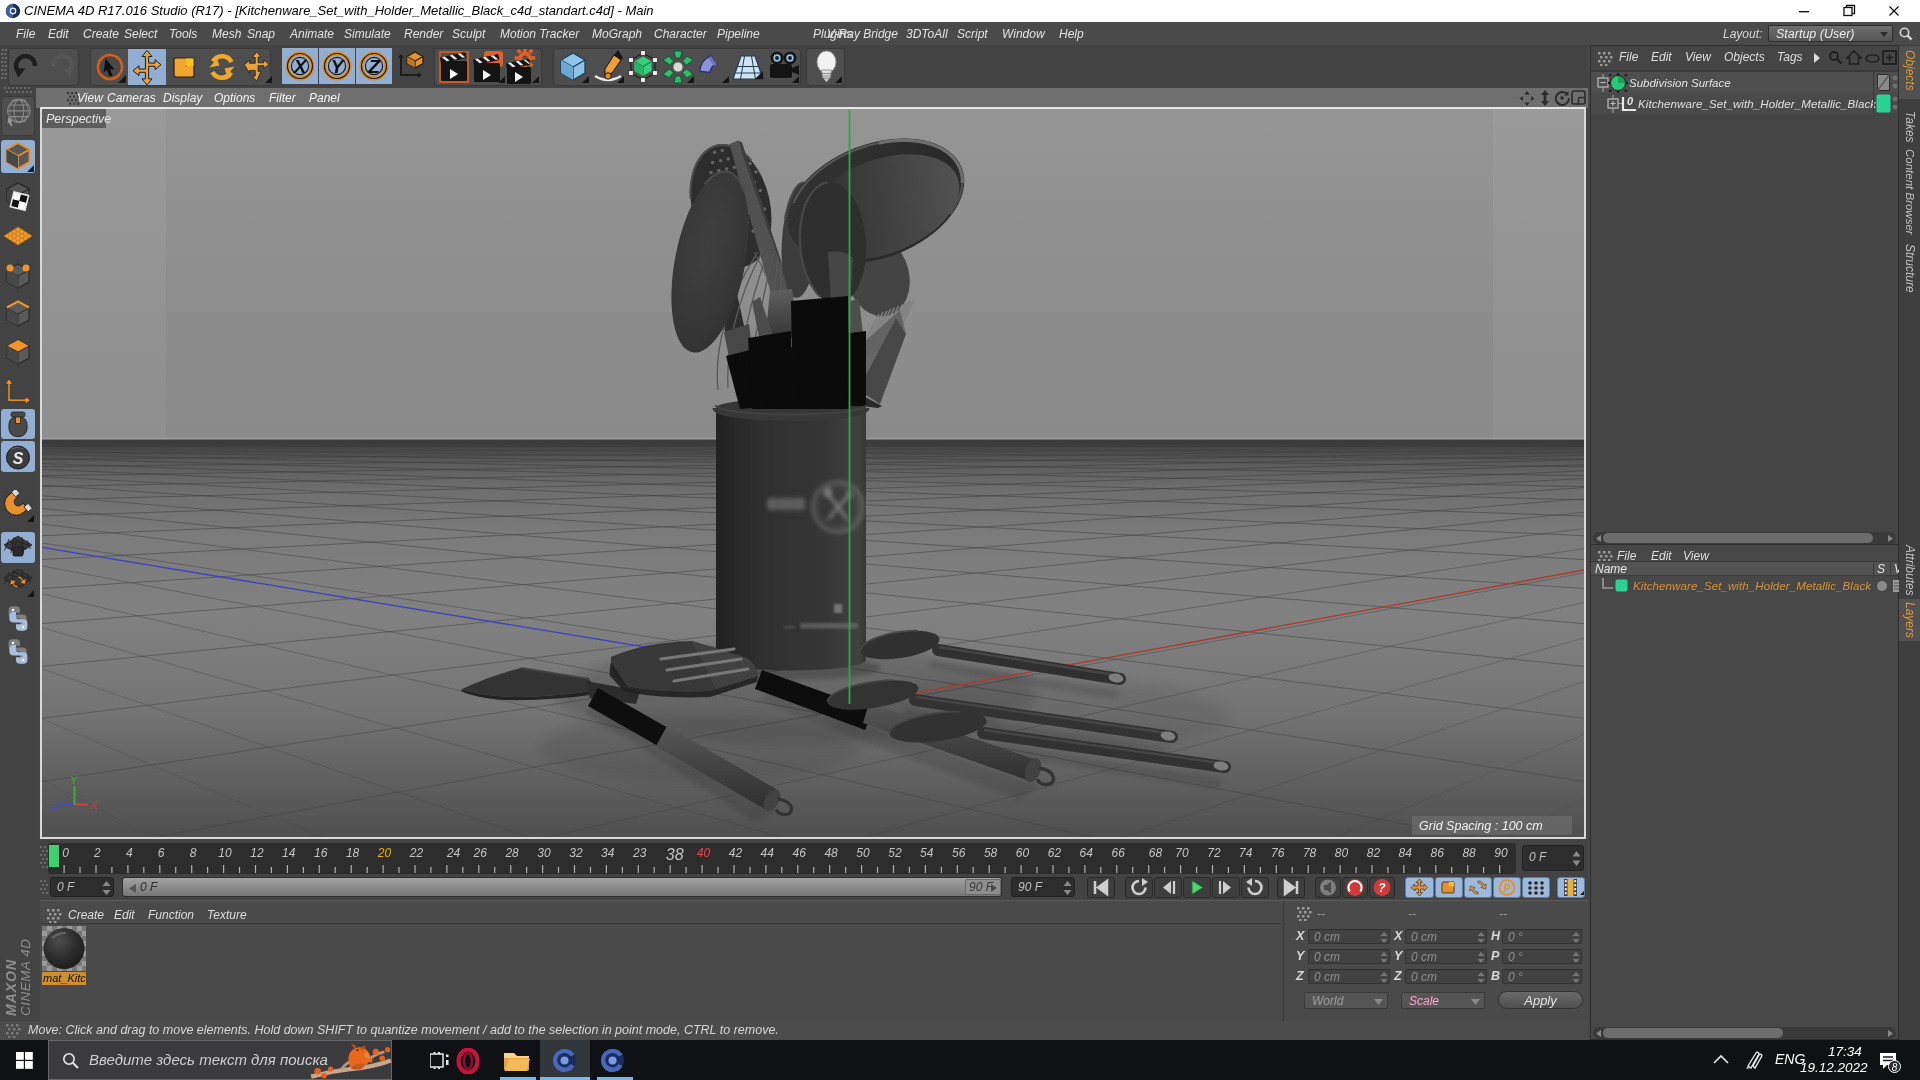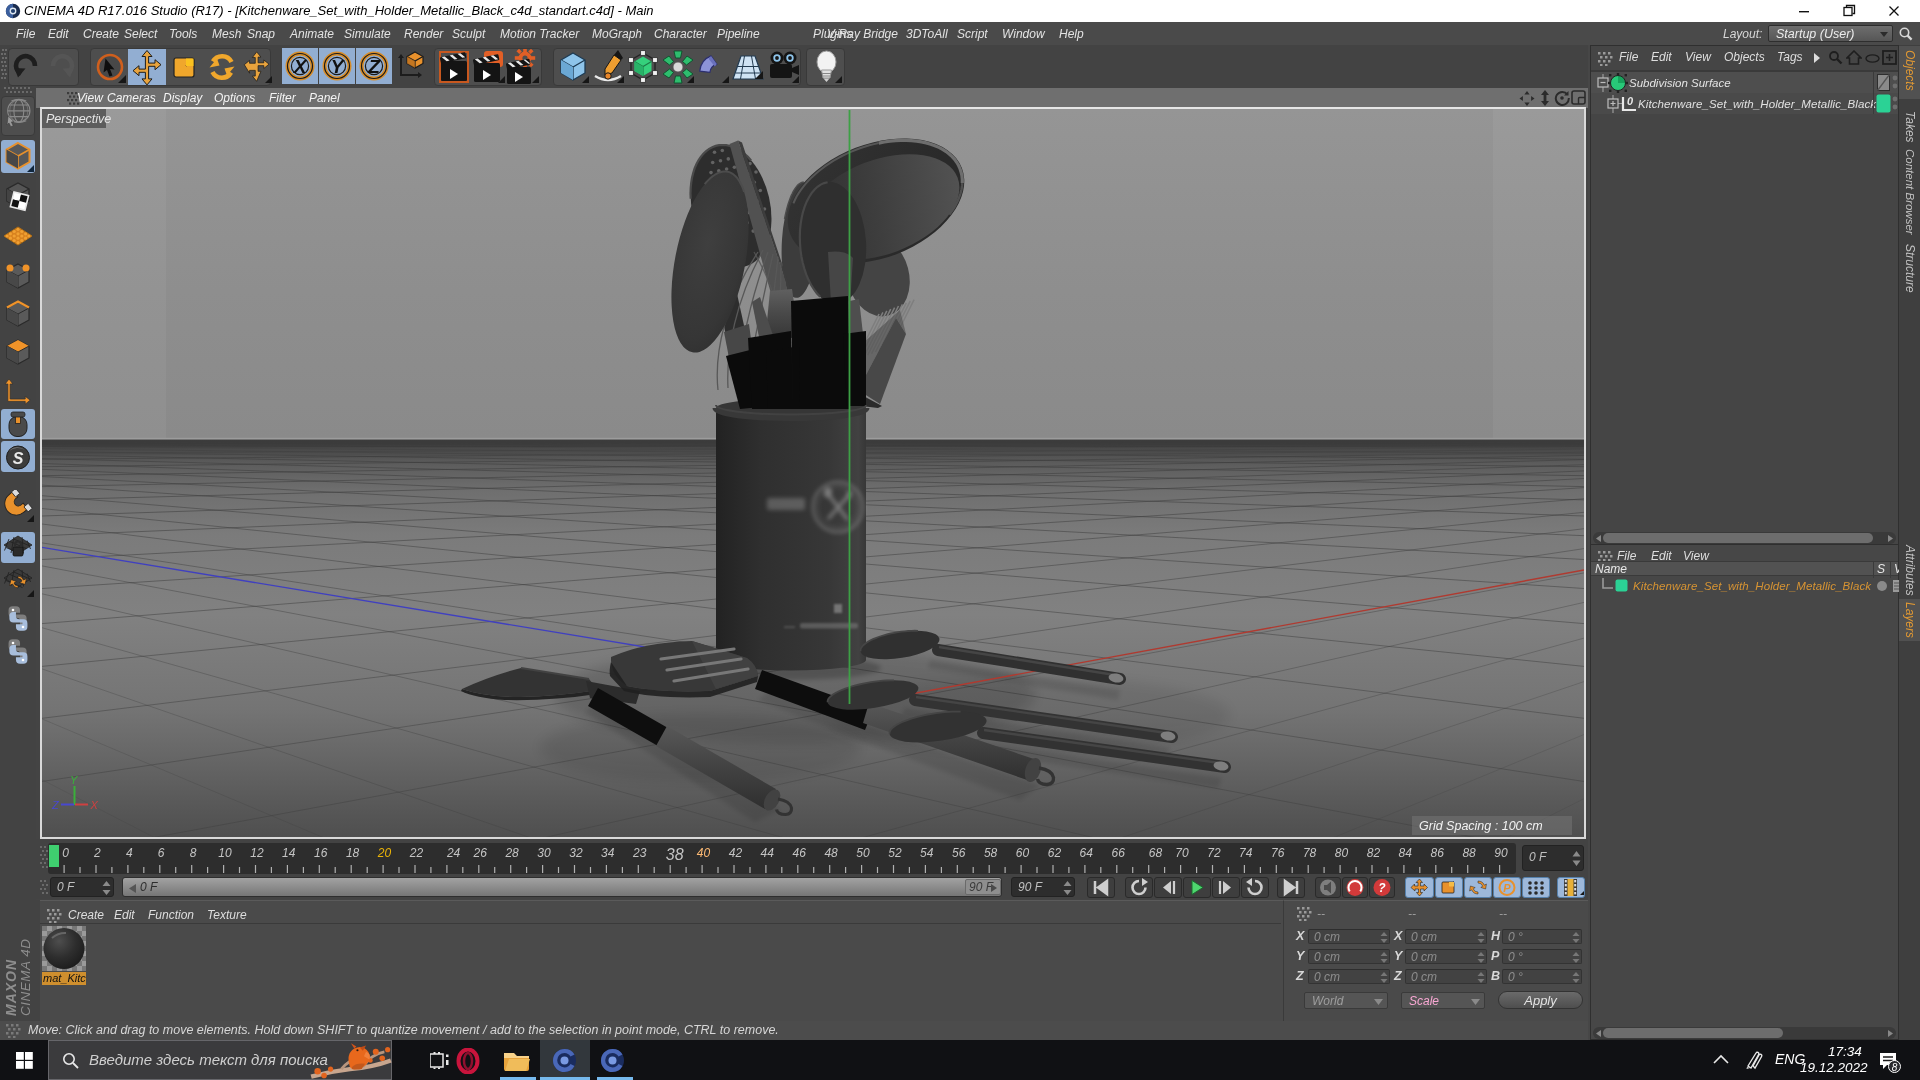--- a/index.html
+++ b/index.html
@@ -876,21 +876,21 @@
         <span class="abs" style="left:324.5px;top:3px;width:24px;text-align:center;color:#eab308;font-size:12px">20</span>
         <span class="abs" style="left:356.4px;top:3px;width:24px;text-align:center;color:#c4c4c4;font-size:12px">22</span>
         <span class="abs" style="left:388.3px;top:3px;width:24px;text-align:right;color:#c4c4c4;font-size:12px">24</span>
         <span class="abs" style="left:420.2px;top:3px;width:24px;text-align:center;color:#c4c4c4;font-size:12px">26</span>
         <span class="abs" style="left:452.1px;top:3px;width:24px;text-align:center;color:#c4c4c4;font-size:12px">28</span>
         <span class="abs" style="left:484.0px;top:3px;width:24px;text-align:center;color:#c4c4c4;font-size:12px">30</span>
         <span class="abs" style="left:515.9px;top:3px;width:24px;text-align:center;color:#c4c4c4;font-size:12px">32</span>
         <span class="abs" style="left:547.8px;top:3px;width:24px;text-align:center;color:#c4c4c4;font-size:12px">34</span>
         <span class="abs" style="left:579.7px;top:3px;width:24px;text-align:center;color:#c4c4c4;font-size:12px">23</span>
         <span class="abs" style="left:611.6px;top:3px;width:24px;text-align:right;color:#c4c4c4;font-size:16px">38</span>
-        <span class="abs" style="left:643.5px;top:3px;width:24px;text-align:center;color:#fdba74;font-size:12px">40</span>
+        <span class="abs" style="left:643.5px;top:3px;width:24px;text-align:center;color:#ef4444;font-size:12px">40</span>
         <span class="abs" style="left:675.4px;top:3px;width:24px;text-align:center;color:#c4c4c4;font-size:12px">42</span>
         <span class="abs" style="left:707.3px;top:3px;width:24px;text-align:center;color:#c4c4c4;font-size:12px">44</span>
         <span class="abs" style="left:739.2px;top:3px;width:24px;text-align:center;color:#c4c4c4;font-size:12px">46</span>
         <span class="abs" style="left:771.1px;top:3px;width:24px;text-align:center;color:#c4c4c4;font-size:12px">48</span>
         <span class="abs" style="left:803.0px;top:3px;width:24px;text-align:center;color:#c4c4c4;font-size:12px">50</span>
         <span class="abs" style="left:834.9px;top:3px;width:24px;text-align:center;color:#c4c4c4;font-size:12px">52</span>
         <span class="abs" style="left:866.8px;top:3px;width:24px;text-align:center;color:#c4c4c4;font-size:12px">54</span>
         <span class="abs" style="left:898.7px;top:3px;width:24px;text-align:center;color:#c4c4c4;font-size:12px">56</span>
         <span class="abs" style="left:930.6px;top:3px;width:24px;text-align:center;color:#c4c4c4;font-size:12px">58</span>
         <span class="abs" style="left:962.5px;top:3px;width:24px;text-align:center;color:#c4c4c4;font-size:12px">60</span>

